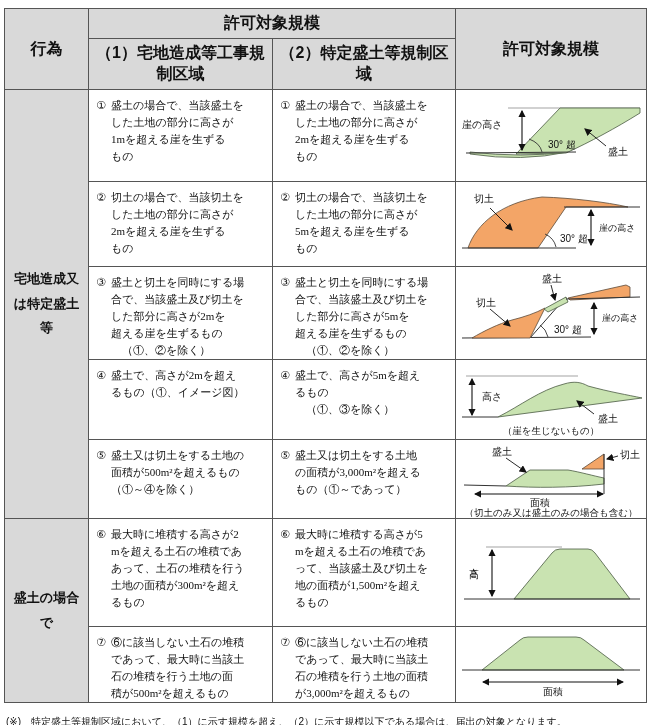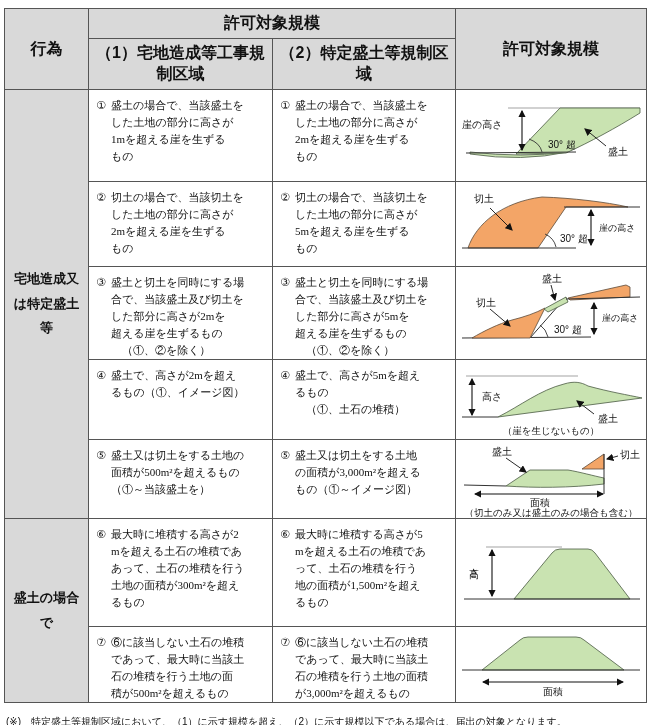--- a/index.html
+++ b/index.html
@@ -178,21 +178,21 @@
               <span class="num">④</span>
               <span class="txt">盛土で、高さが2mを超え
 るもの（①、イメージ図）</span>
             </div>
           </td>
         <td class="c">
             <div class="ci">
               <span class="num">④</span>
               <span class="txt">盛土で、高さが5mを超え
 るもの
-　（①、土石の堆積）</span>
+　（①、③を除く）</span>
             </div>
           </td>
         <td class="img">
           <svg width="187" height="76" viewBox="0 0 187 76">
             <line class="ref" x1="8" y1="14" x2="120" y2="14"></line>
             <line class="ln" x1="4" y1="55" x2="40" y2="55"></line>
             <path class="g" d="M40,55 C62,44 82,28 106,22 C116,19 123,20 130,24 C152,30 170,33 184,36 Z"></path>
             <line class="arr" x1="14" y1="17" x2="14" y2="53" marker-start="url(#ah)" marker-end="url(#ah)"></line>
             <text class="lbl" x="24" y="38">高さ</text>
             <line class="ptr" x1="136" y1="52" x2="119" y2="39" marker-end="url(#ah)"></line>
@@ -200,29 +200,29 @@
             <text class="cap" x="93" y="72">（崖を生じないもの）</text>
           </svg>
         </td>
       </tr>
       <tr class="rh5">
         <td class="c">
             <div class="ci">
               <span class="num">⑤</span>
               <span class="txt">盛土又は切土をする土地の
 面積が500m²を超えるもの
-（①～当該盛土を）</span>
+（①～④を除く）</span>
             </div>
           </td>
         <td class="c">
             <div class="ci">
               <span class="num">⑤</span>
               <span class="txt">盛土又は切土をする土地
 の面積が3,000m²を超える
-もの（①～イメージ図）</span>
+もの（①～であって）</span>
             </div>
           </td>
         <td class="img">
           <svg width="187" height="75" viewBox="0 0 187 75">
             <line class="ln" x1="6" y1="43" x2="48" y2="44"></line>
             <path class="g" d="M48,44 L72,28 L110,28 C122,30 136,34 146,36 L146,42 C112,46 76,46 48,44 Z"></path>
             <path class="o" d="M124,27 L146,12 L146,27 Z"></path>
             <line class="ln" x1="146" y1="12" x2="146" y2="52"></line>
             <line class="ptr" x1="48" y1="16" x2="68" y2="30" marker-end="url(#ah)"></line>
             <text class="lbl" x="34" y="13">盛土</text>
@@ -244,21 +244,21 @@
 あって、土石の堆積を行う
 土地の面積が300m²を超え
 るもの</span>
             </div>
           </td>
         <td class="c">
             <div class="ci">
               <span class="num">⑥</span>
               <span class="txt">最大時に堆積する高さが5
 mを超える土石の堆積であ
-って、土石の堆積を行う
+って、当該盛土及び切土を
 地の面積が1,500m²を超え
 るもの</span>
             </div>
           </td>
         <td class="img">
           <svg width="187" height="104" viewBox="0 0 187 104">
             <line class="ref" x1="28" y1="26" x2="104" y2="26"></line>
             <path class="g" d="M56,78 L94,32 Q97,28 102,28 L130,28 Q134,28 137,32 L172,78 Z"></path>
             <line class="ln" x1="6" y1="78" x2="182" y2="78"></line>
             <line class="arr" x1="34" y1="29" x2="34" y2="75" marker-start="url(#ah)" marker-end="url(#ah)"></line>

